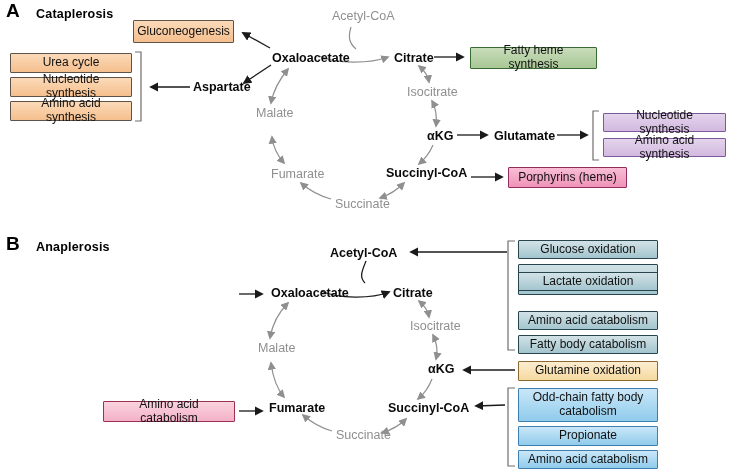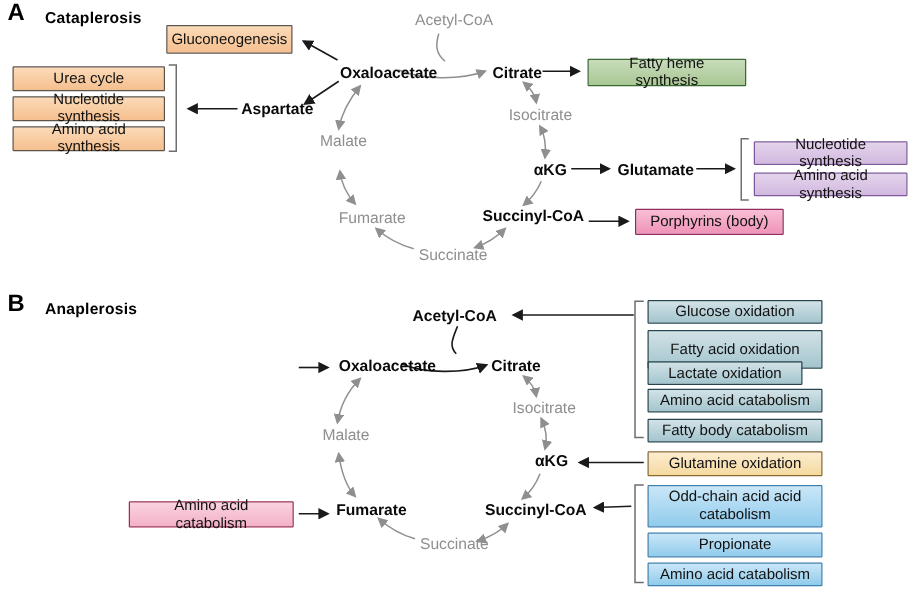--- a/index.html
+++ b/index.html
@@ -107,41 +107,41 @@
   <div class="met" style="left:427px;top:129px">αKG</div>
   <div class="met" style="left:494px;top:129px">Glutamate</div>
   <div class="met" style="left:386px;top:166px">Succinyl-CoA</div>
   <div class="met-gray" style="left:256px;top:106px">Malate</div>
   <div class="met-gray" style="left:271px;top:167px">Fumarate</div>
   <div class="met-gray" style="left:335px;top:197px">Succinate</div>
 
   <div class="box c-green-a" style="left:470px;top:47px;width:127px;height:22px">Fatty heme synthesis</div>
   <div class="box c-purple" style="left:603px;top:113px;width:123px;height:19px">Nucleotide synthesis</div>
   <div class="box c-purple" style="left:603px;top:138px;width:123px;height:19px">Amino acid synthesis</div>
-  <div class="box c-pink-a" style="left:508px;top:167px;width:119px;height:21px">Porphyrins (body)</div>
+  <div class="box c-pink-a" style="left:508px;top:167px;width:119px;height:21px">Porphyrins (heme)</div>
 
   <div class="panel-letter" style="left:6px;top:233px">B</div>
   <div class="panel-title" style="left:36px;top:240px">Anaplerosis</div>
 
   <div class="met" style="left:330px;top:246px">Acetyl-CoA</div>
   <div class="met" style="left:271px;top:286px">Oxaloacetate</div>
   <div class="met" style="left:393px;top:286px">Citrate</div>
   <div class="met-gray" style="left:410px;top:319px">Isocitrate</div>
   <div class="met" style="left:428px;top:362px">αKG</div>
   <div class="met" style="left:388px;top:401px">Succinyl-CoA</div>
   <div class="met-gray" style="left:258px;top:341px">Malate</div>
   <div class="met" style="left:269px;top:401px">Fumarate</div>
   <div class="met-gray" style="left:336px;top:428px">Succinate</div>
   <div class="box c-pink-b" style="left:103px;top:401px;width:132px;height:21px">Amino acid catabolism</div>
 
   <div class="box c-teal" style="left:518px;top:240px;width:140px;height:19px">Glucose oxidation</div>
   <div class="box c-teal" style="left:518px;top:264px;width:140px;height:31px">Fatty acid oxidation</div>
-  <div class="box c-teal" style="left:518px;top:289px;width:124px;height:19px">Lactate oxidation</div>
+  <div class="box c-teal" style="left:518px;top:272px;width:140px;height:19px">Lactate oxidation</div>
   <div class="box c-teal" style="left:518px;top:311px;width:140px;height:19px">Amino acid catabolism</div>
   <div class="box c-teal" style="left:518px;top:335px;width:140px;height:19px">Fatty body catabolism</div>
 
   <div class="box c-tan" style="left:518px;top:361px;width:140px;height:20px">Glutamine oxidation</div>
 
-  <div class="box c-blue" style="left:518px;top:388px;width:140px;height:34px">Odd-chain acid acid catabolism</div>
+  <div class="box c-blue" style="left:518px;top:388px;width:140px;height:34px">Odd-chain fatty body catabolism</div>
   <div class="box c-blue" style="left:518px;top:426px;width:140px;height:20px">Propionate</div>
   <div class="box c-blue" style="left:518px;top:450px;width:140px;height:19px">Amino acid catabolism</div>
 
 </div>
 
 </body></html>

